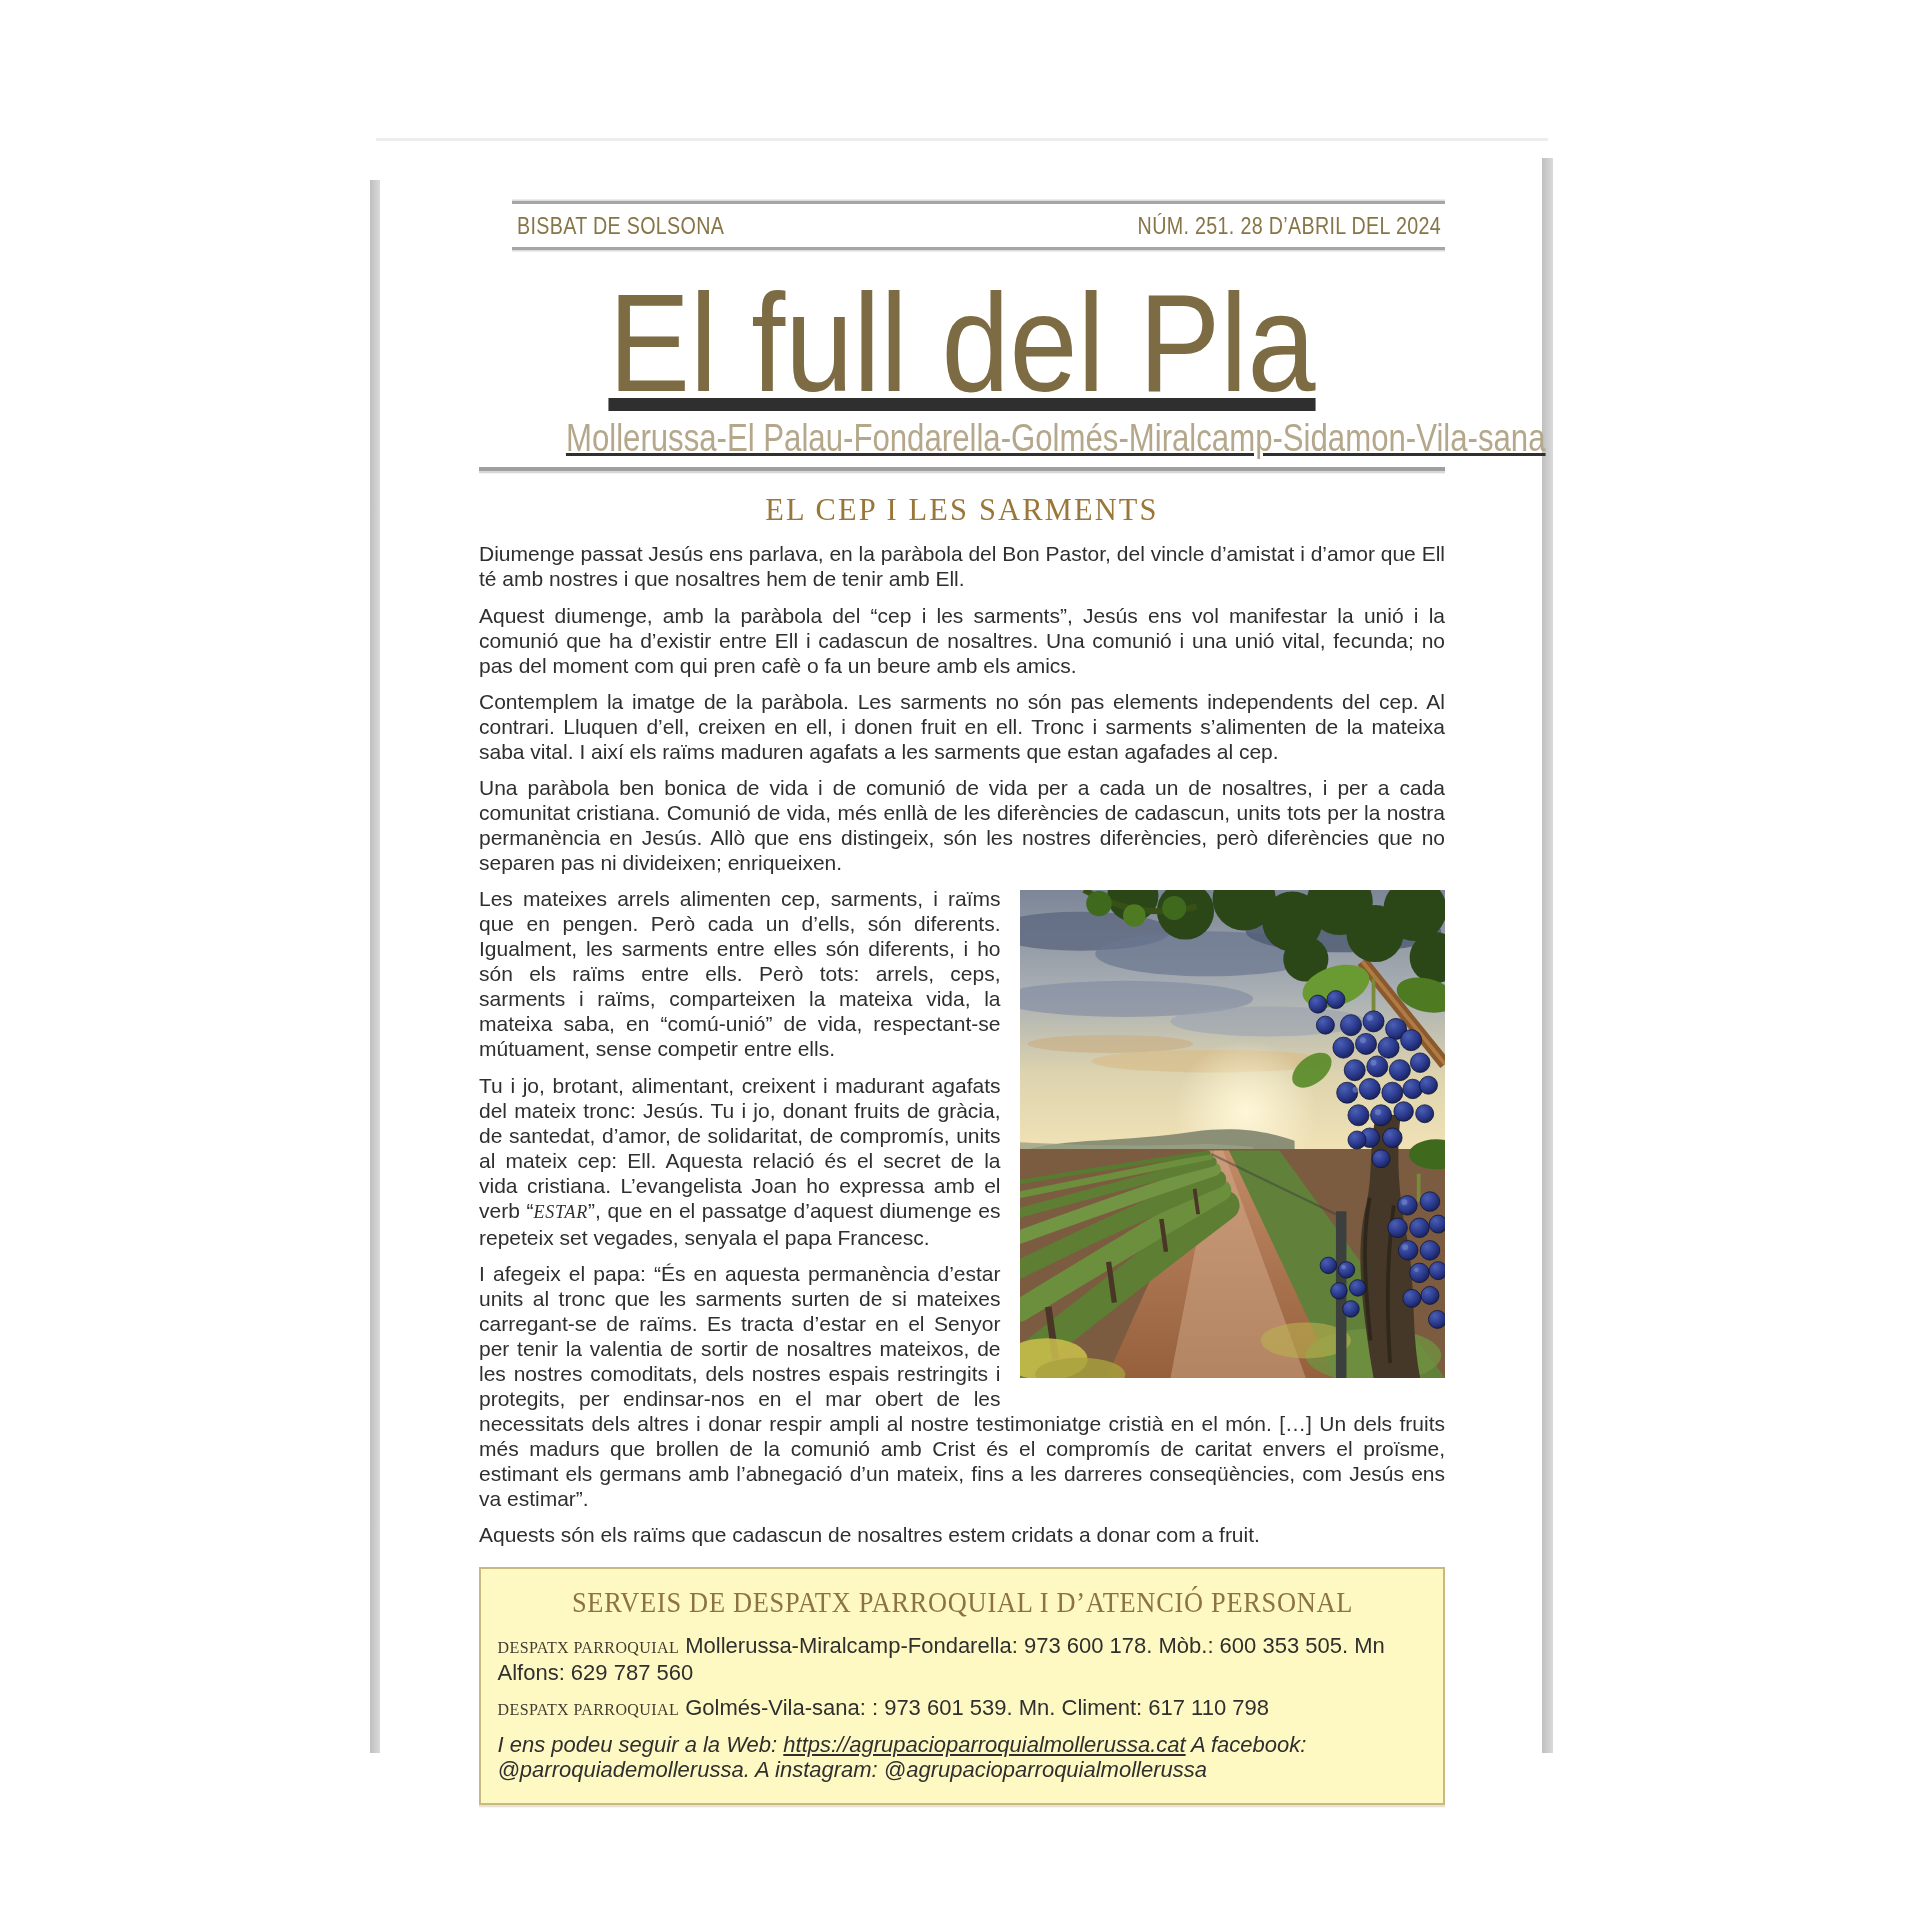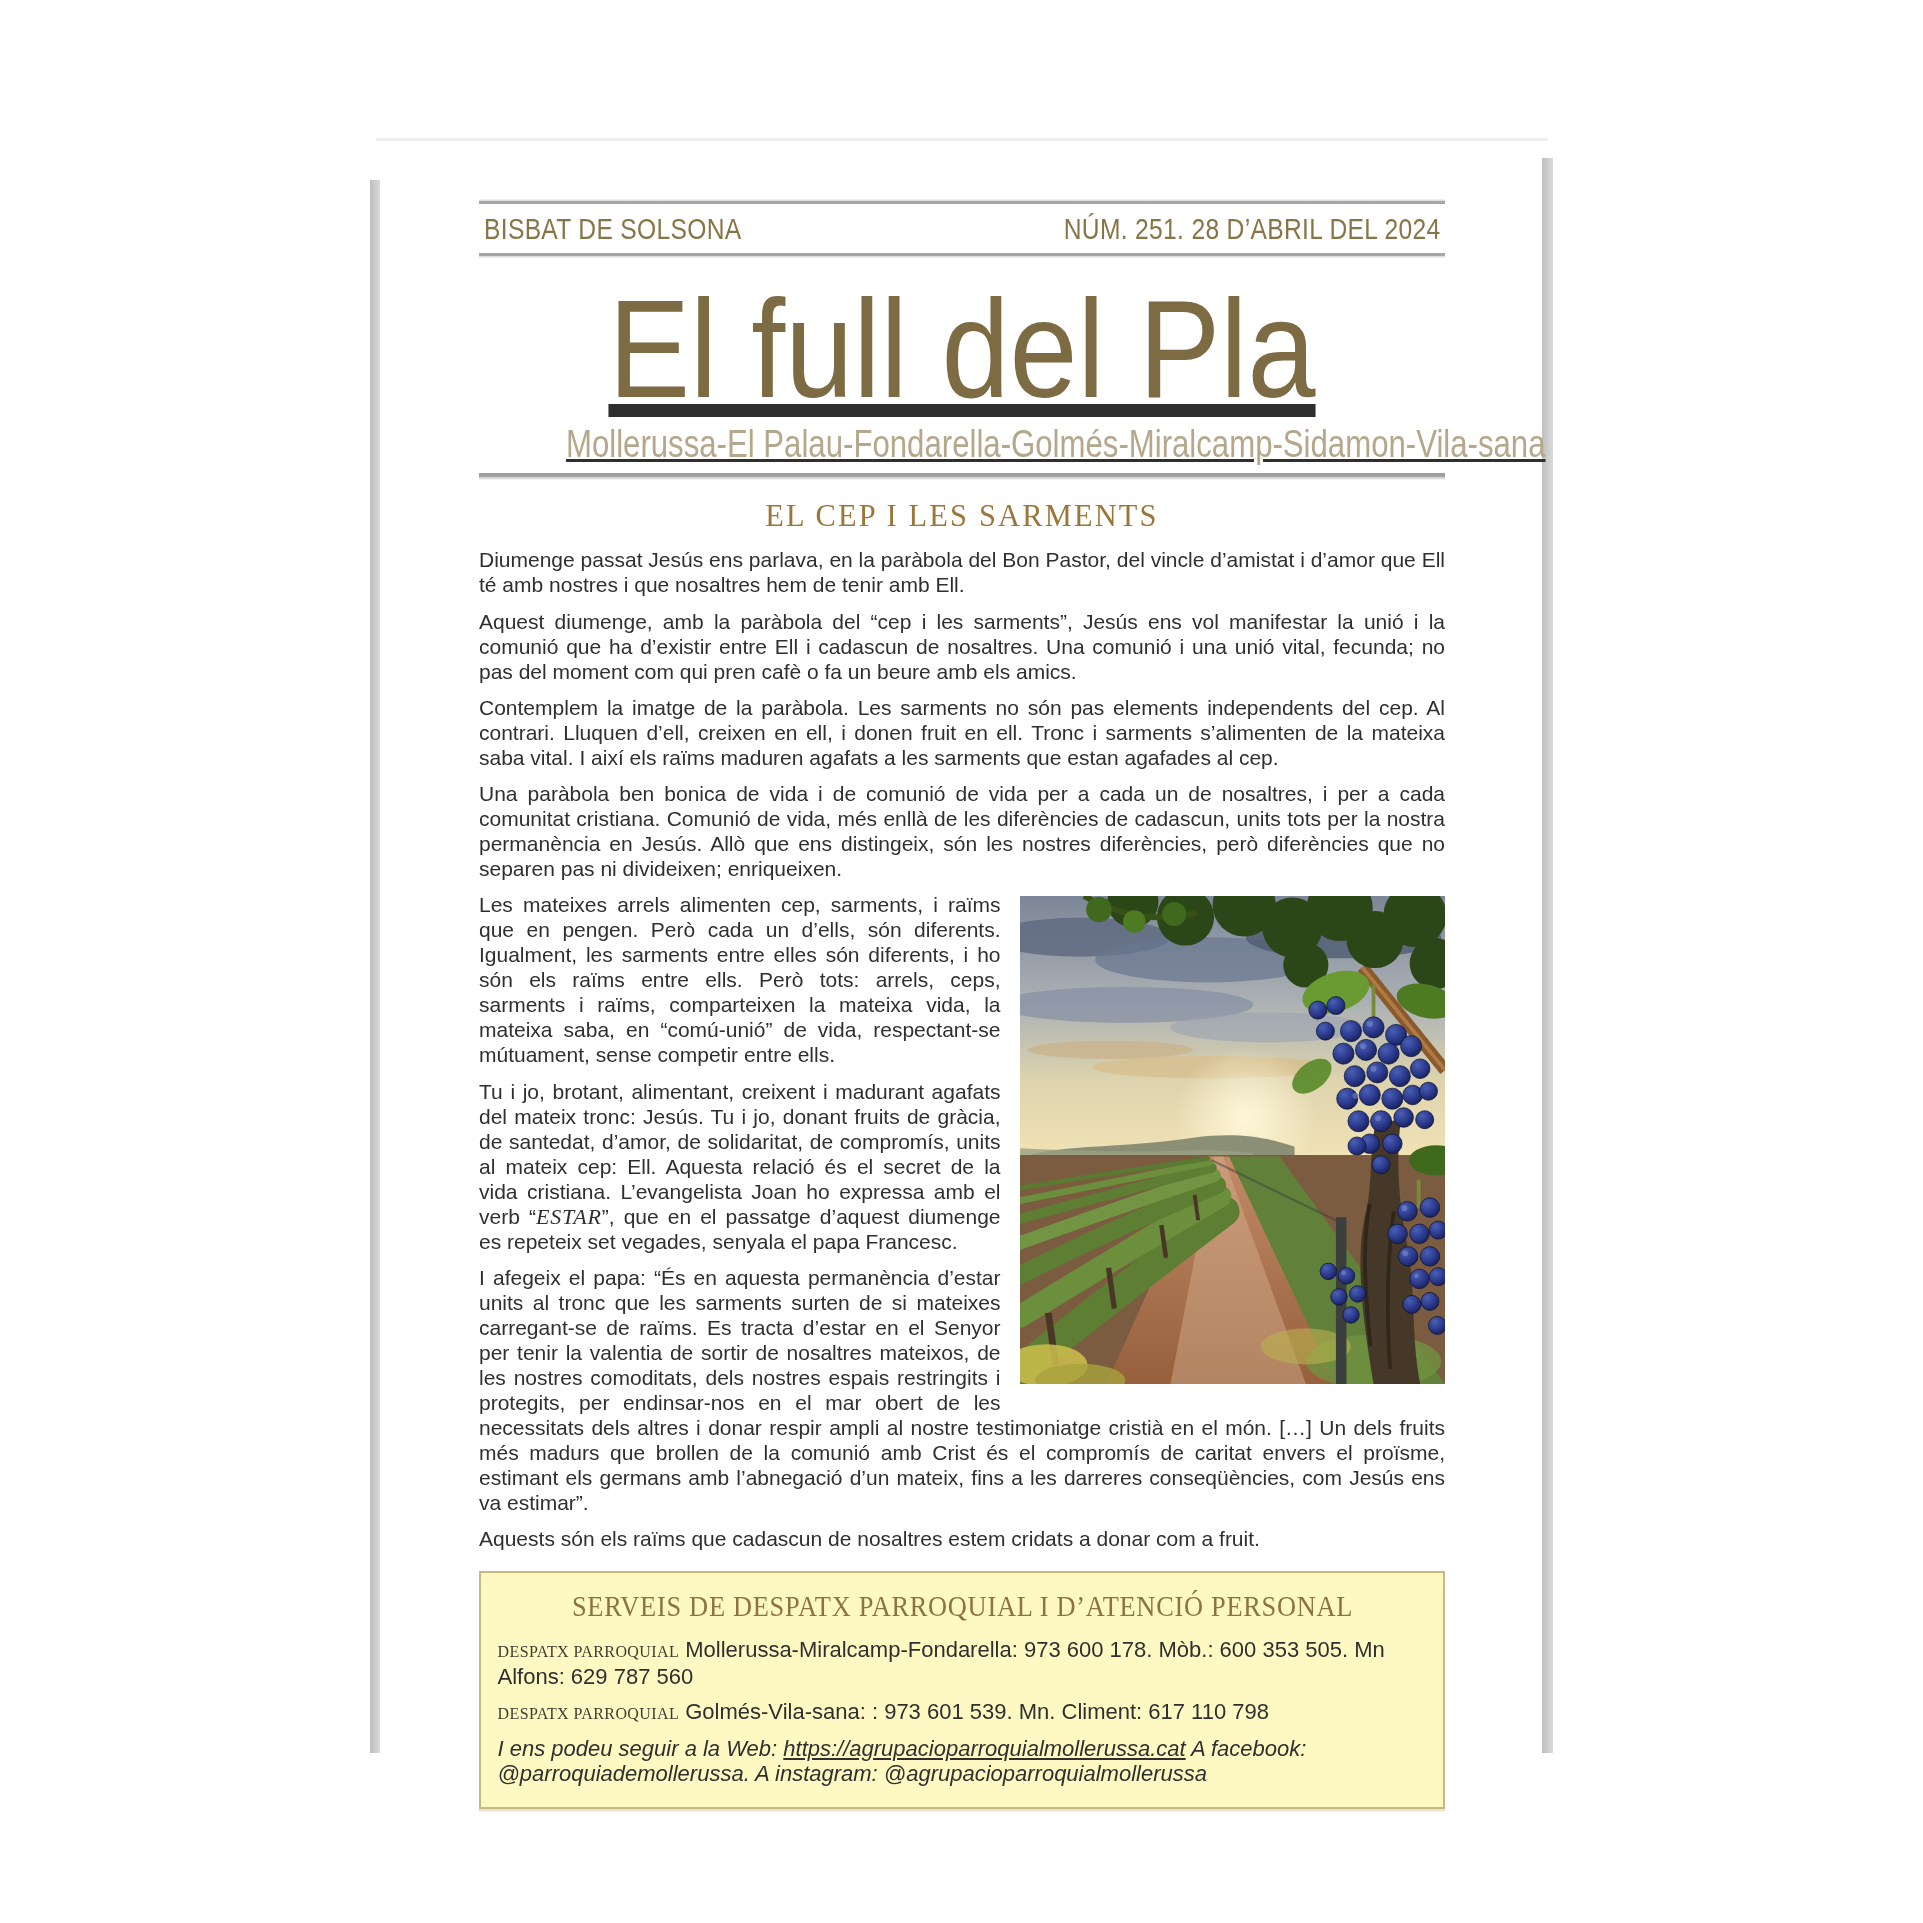--- a/index.html
+++ b/index.html
@@ -10,40 +10,40 @@
   .edge-bar.left{left:370px;top:180px;width:9.8px;height:1573px;}
   .edge-bar.right{left:1542px;top:158px;width:10.5px;height:1595px;}
   .top-edge{position:absolute;left:376px;top:138px;width:1172px;height:3px;background:#ededed;}
 
   .content{position:absolute;left:479px;top:201px;width:966px;}
 
   
   .header-bar{display:flex;justify-content:space-between;align-items:center;
               border-top:3.8px solid #a6a6a6;border-bottom:3.8px solid #a6a6a6;
               box-shadow:0 1.5px 0 #dcdcdc, 0 -1.5px 0 #dcdcdc;
-              padding:7.5px 4.5px;color:#877547;font-size:30px;letter-spacing:0.4px;}
+              padding:7.5px 4.5px;color:#877547;font-size:24px;letter-spacing:0.4px;margin-left:33px;}
   .hdr{white-space:nowrap;}
   .hdr.left{transform:scaleX(.82);transform-origin:0 50%;}
   .hdr.right{transform:scaleX(.82);transform-origin:100% 50%;}
 
   
   .masthead{text-align:center;text-decoration:underline;}
   .title{margin-top:19.5px;font-size:139px;line-height:1.05;color:#7d6b44;font-weight:100;
          white-space:nowrap;transform:scaleX(.88);transform-origin:50% 50%;}
   .subtitle{margin-top:1.5px;font-size:38px;color:#b4a78b;font-weight:100;white-space:nowrap;
             transform:scaleX(.82);transform-origin:50% 50%;}
   .rule{margin-top:7.5px;height:3.8px;background:#9f9f9f;box-shadow:0 2.3px 0 #d8d8d8;}
 
   .article-heading{margin:19.5px 0 13.5px 0;text-align:center;font-family:"Liberation Serif",serif;
                    font-weight:normal;font-size:32px;letter-spacing:2.3px;color:#9a7639;
                    transform:scaleX(.95);transform-origin:50% 50%;}
 
   
   .article p{margin:0 0 11.3px 0;font-size:21px;line-height:25px;text-align:justify;}
-  .estar{font-family:"Liberation Serif",serif;font-style:italic;font-size:22px;letter-spacing:0.8px;}
+  .estar{font-family:"Liberation Serif",serif;font-style:italic;font-size:18px;letter-spacing:0.8px;}
   .photo{float:right;width:425px;height:488px;margin:3.8px 0 15px 19.5px;display:block;}
   .photo svg{display:block;width:425px;height:488px;}
 
   
   .services-box{margin-top:19.5px;border:2.3px solid #c9b87f;background:#fef9c3;
                 box-shadow:0 2.3px 0 rgba(160,140,90,.25);padding:12px 16.5px 13.5px 16.5px;}
   .services-heading{text-align:center;font-family:"Liberation Serif",serif;font-size:30px;
                     letter-spacing:0.8px;color:#8d7244;white-space:nowrap;
                     transform:scaleX(.88);transform-origin:50% 50%;margin:4.5px 0 13.5px 0;}
   .svc{margin:0 0 9px 0;font-size:22px;line-height:25.6px;color:#2f2f2f;}

